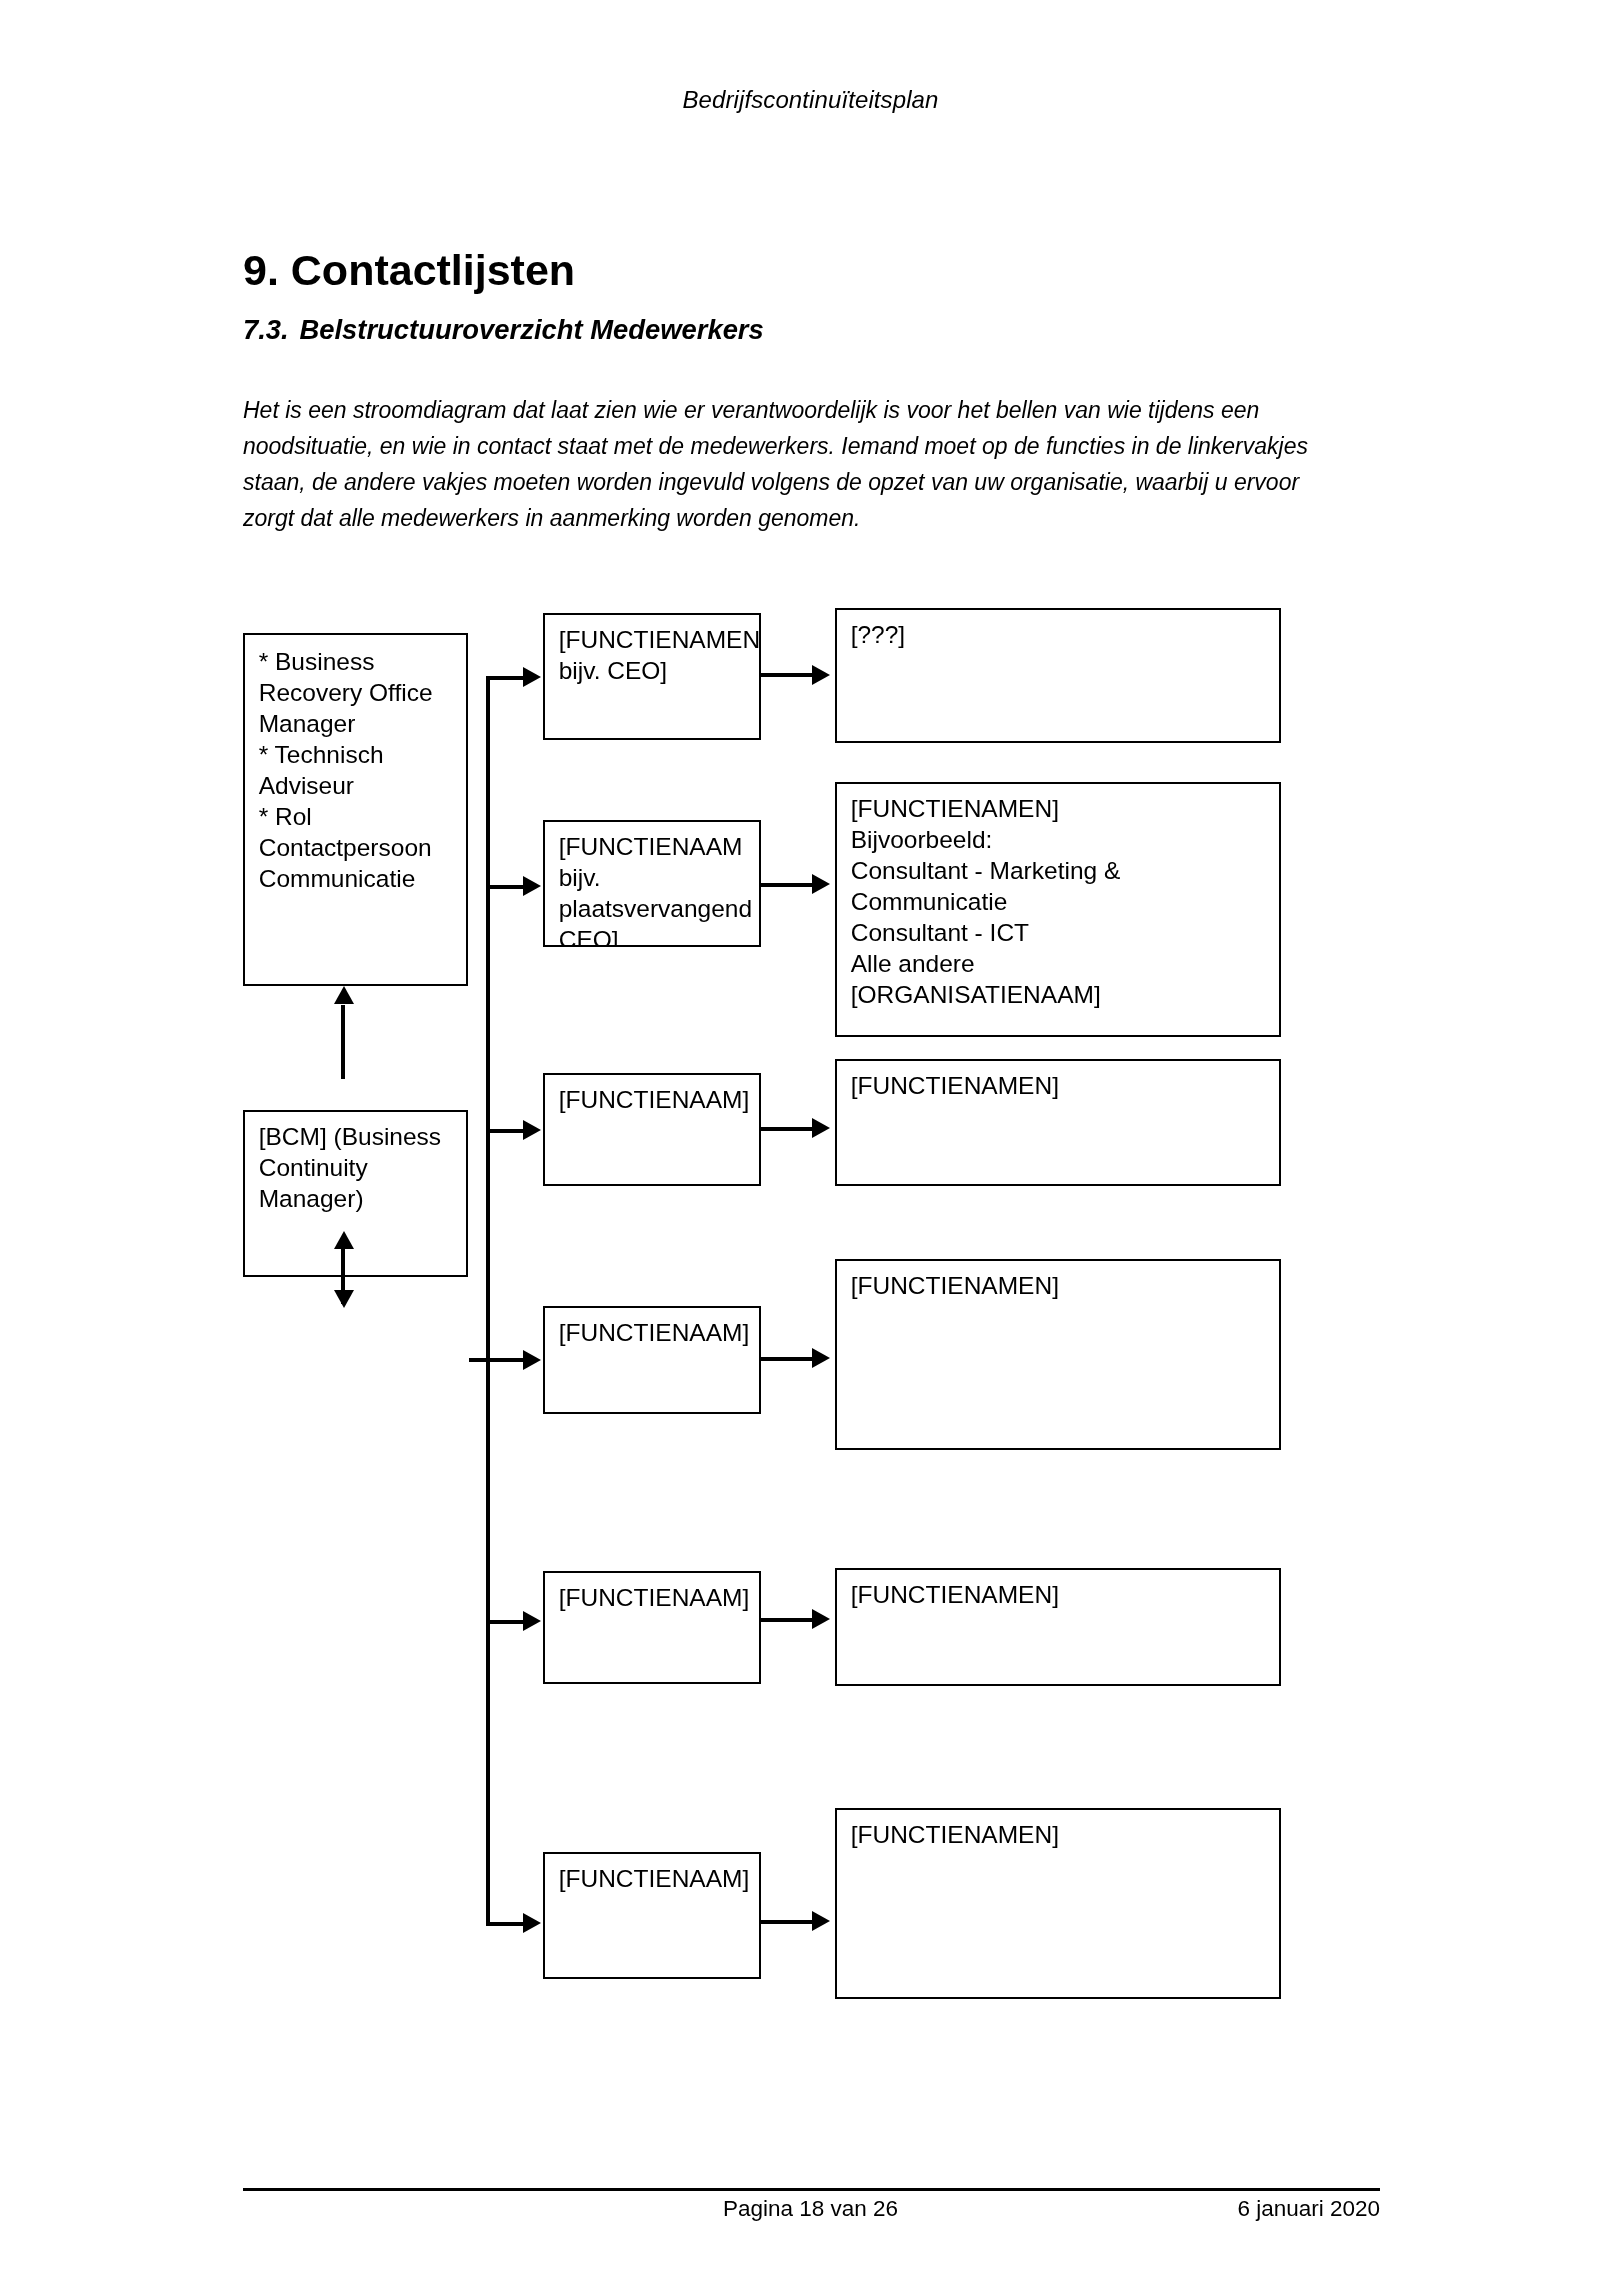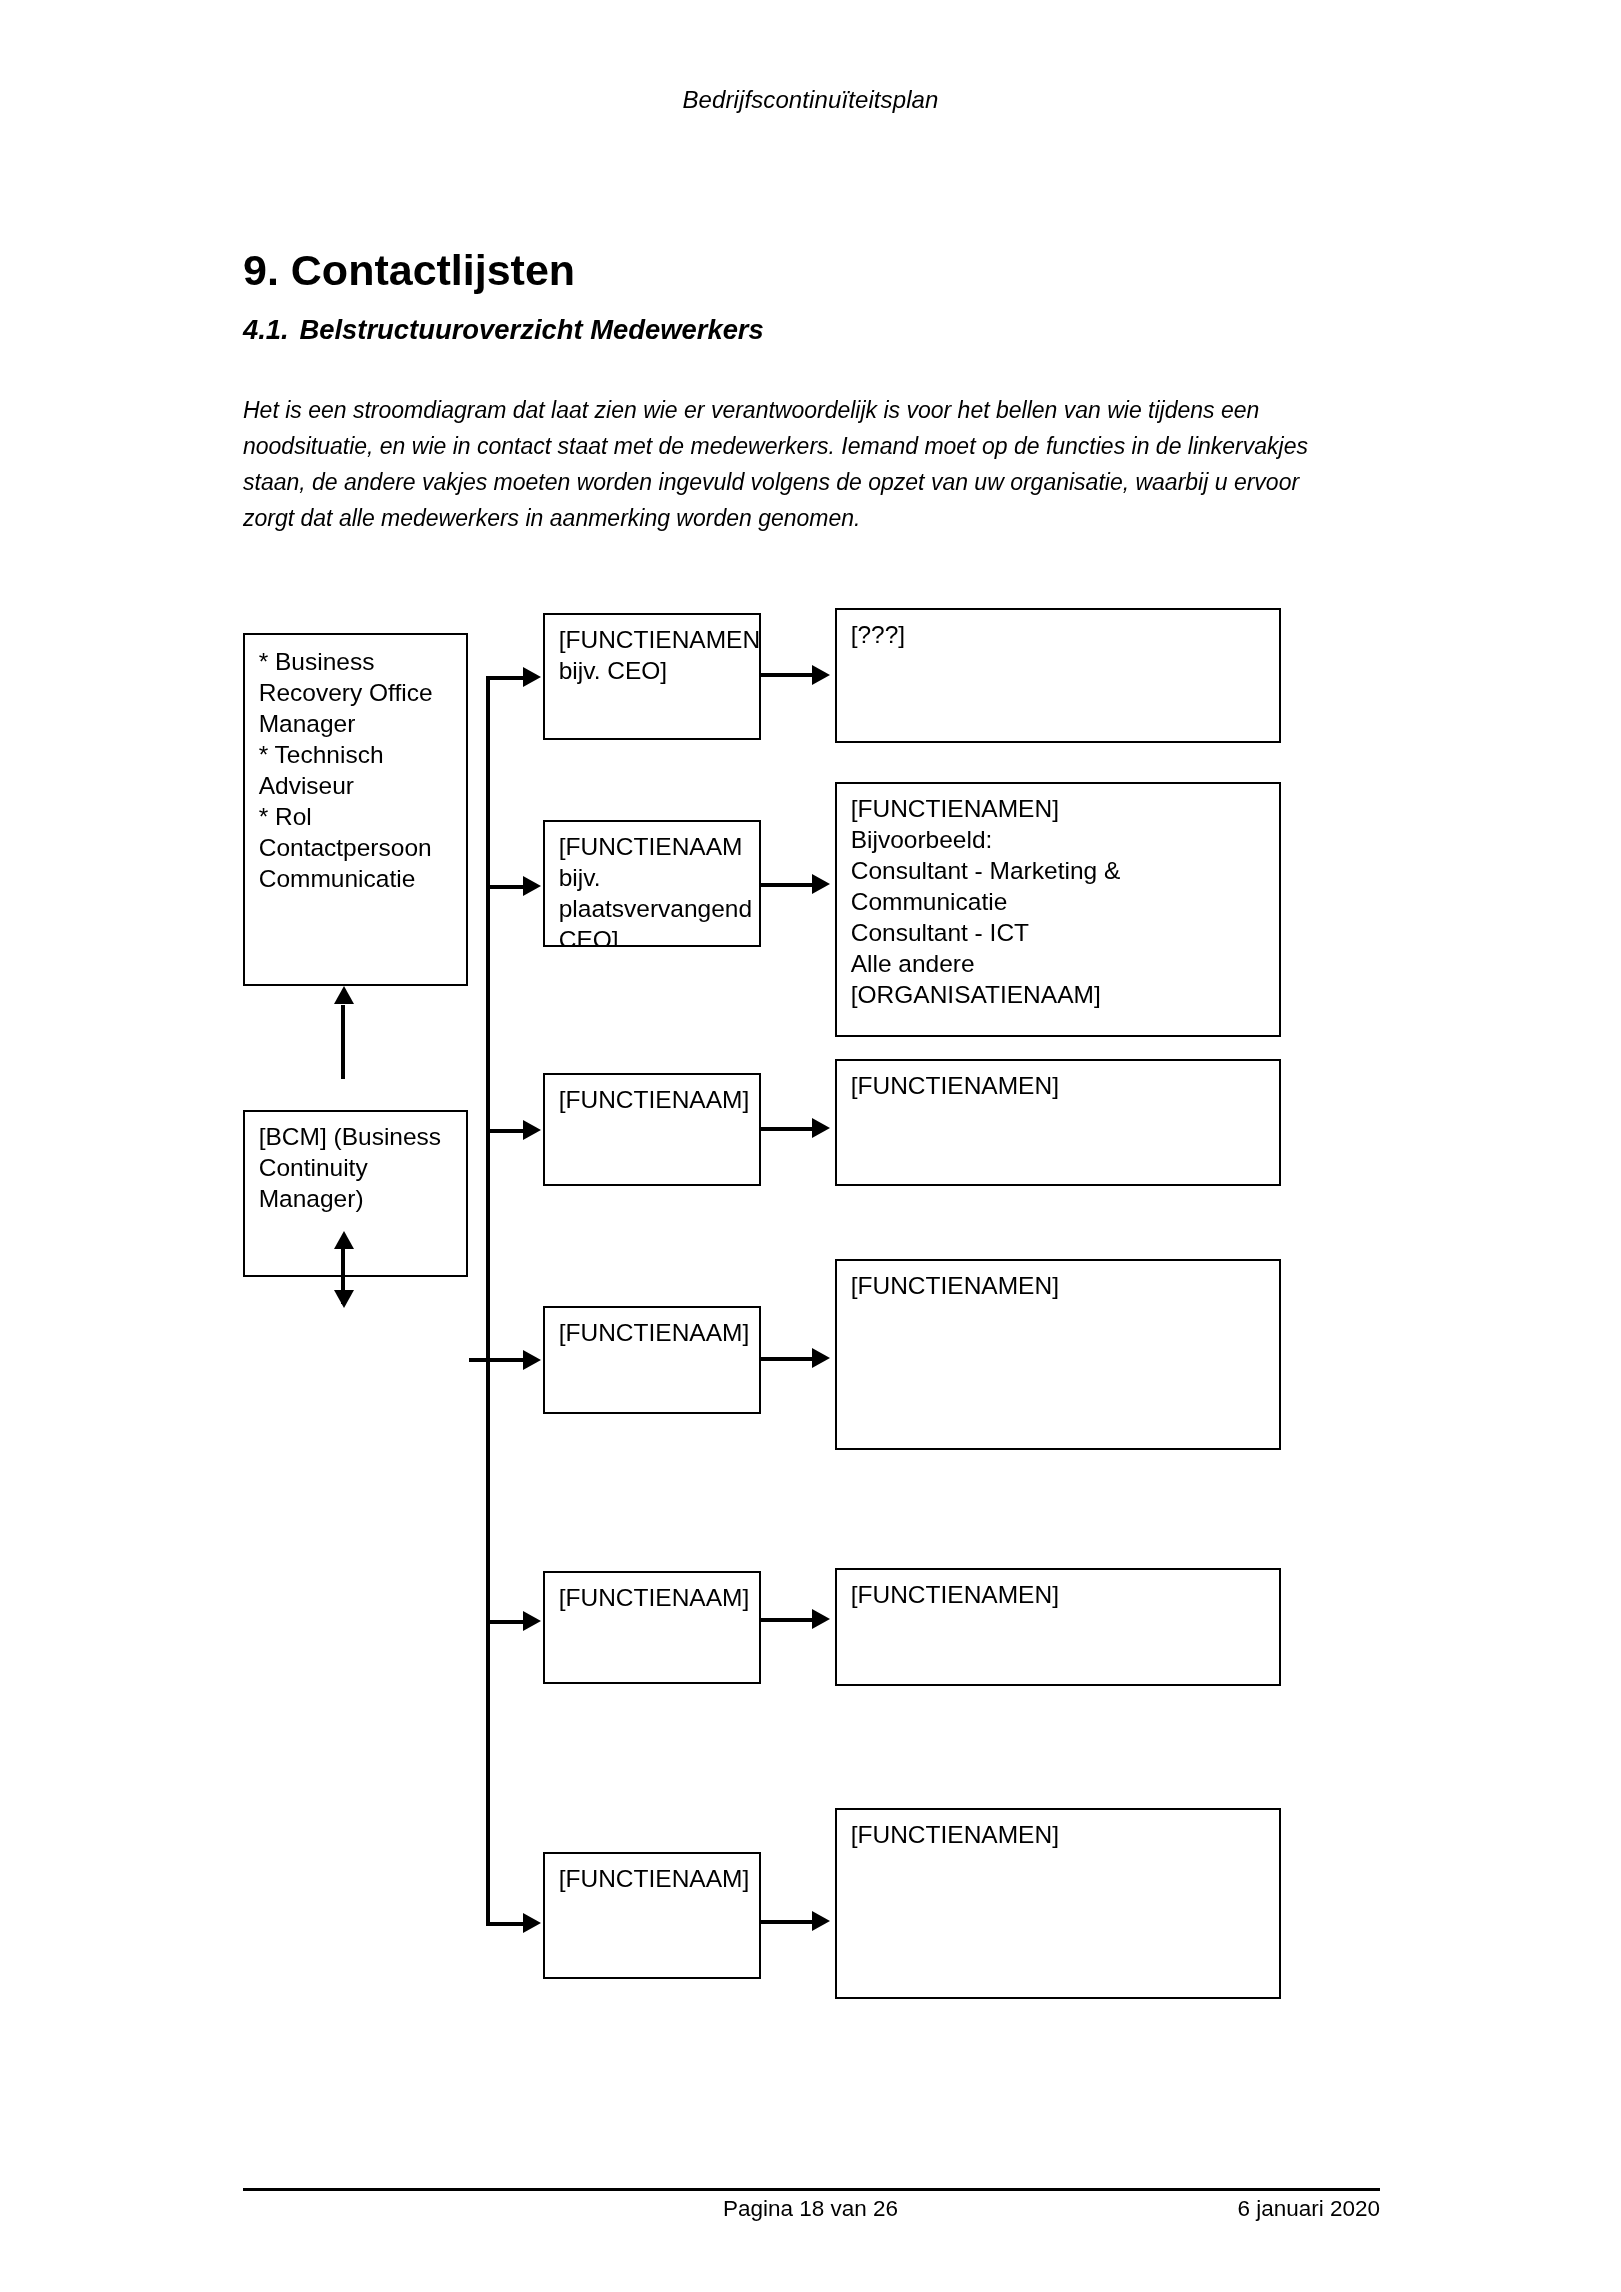--- a/index.html
+++ b/index.html
@@ -144,21 +144,21 @@
 </head>
 <body>
 
 <div class="page">
 
   <div class="doc-header">Bedrijfscontinuïteitsplan</div>
 
   <div class="h1">9. Contactlijsten</div>
 
   <div class="h2">
-    <span class="num">4.1.</span><span>Belstructuuroverzicht Medewerkers</span>
+    <span class="num">7.3.</span><span>Belstructuuroverzicht Medewerkers</span>
   </div>
 
   <div class="intro">Het is een stroomdiagram dat laat zien wie er verantwoordelijk is voor het bellen van wie tijdens een noodsituatie, en wie in contact staat met de medewerkers. Iemand moet op de functies in de linkervakjes staan, de andere vakjes moeten worden ingevuld volgens de opzet van uw organisatie, waarbij u ervoor zorgt dat alle medewerkers in aanmerking worden genomen.</div>
 
   <div class="chart">
 
     <div class="node wrapnode" style="left:243px; top:633px; width:225px; height:353px;">
       <span class="txt">* Business Recovery Office Manager
 * Technisch Adviseur
 * Rol Contactpersoon Communicatie</span>

